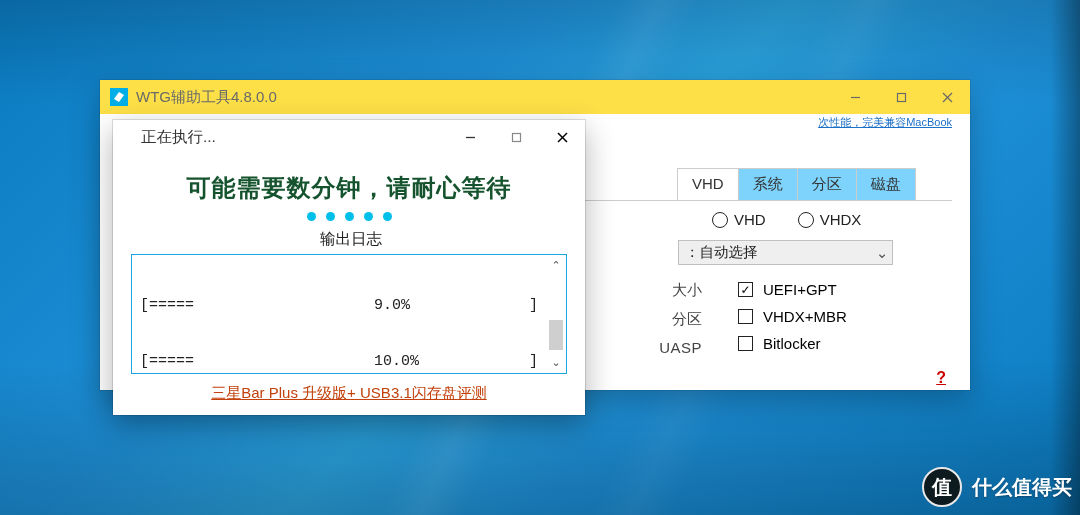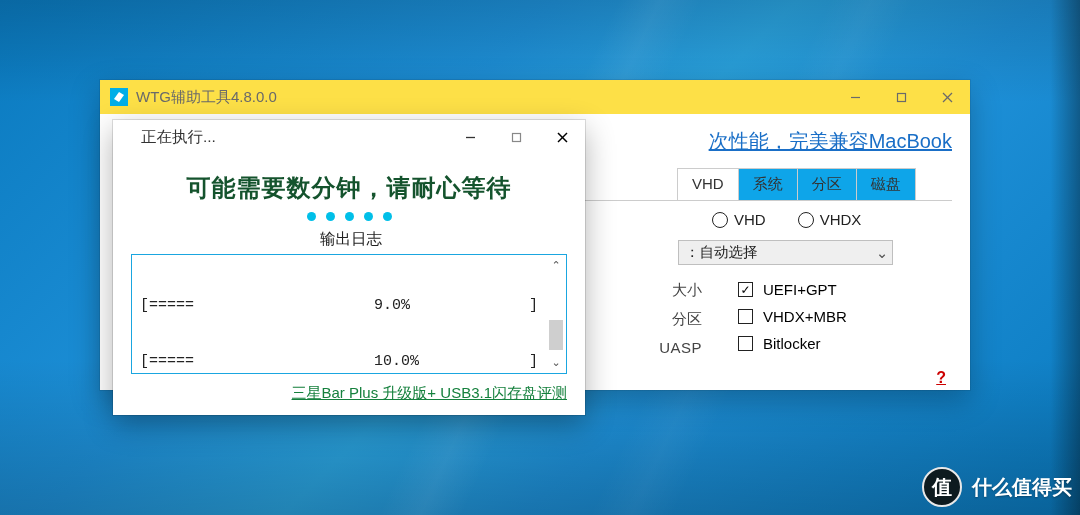--- a/index.html
+++ b/index.html
@@ -72,39 +72,39 @@
     font-size: 14px;
   }
   .win-btn svg { width: 11px; height: 11px; }
   .main-body {
     padding: 10px 18px 12px 18px;
     position: relative;
     height: calc(100% - 34px);
   }
   .macbook-link {
     position: absolute;
-    right: 18px; top: 14px;
+    right: 18px; top: 1px;
     color: #1a6fc7;
     text-decoration: underline;
-    font-size: 20px;
+    font-size: 11px;
   }
   .tabs {
     position: absolute;
     right: 18px;
     top: 54px;
     width: 275px;
     display: flex;
     gap: 0;
     font-size: 15px;
   }
   .tab {
     padding: 6px 14px 6px 14px;
     border: 1px solid #ccc;
     border-bottom: none;
-    background: #0ea5e9;
+    background: #7dd3fc;
     color: #333;
   }
   .tab.active { background: #fff; }
   .tab + .tab { border-left: none; }
   .tab-panel {
     position: absolute;
     right: 18px;
     top: 86px;
     width: 370px;
     height: 195px;
@@ -254,23 +254,23 @@
   }
   .thumb {
     width: 14px; height: 30px;
     background: #cfcfcf;
     margin-top: auto;
     margin-bottom: 6px;
   }
   .arrow-up, .arrow-down { cursor: default; }
   .dlg-link {
     display: block;
-    text-align: right;
+    text-align: center;
     margin-top: 10px;
-    color: #15803d;
+    color: #c2410c;
     text-decoration: underline;
     font-size: 15px;
   }
 
   
   .watermark {
     position: absolute;
     right: 8px;
     bottom: 8px;
     display: flex;

